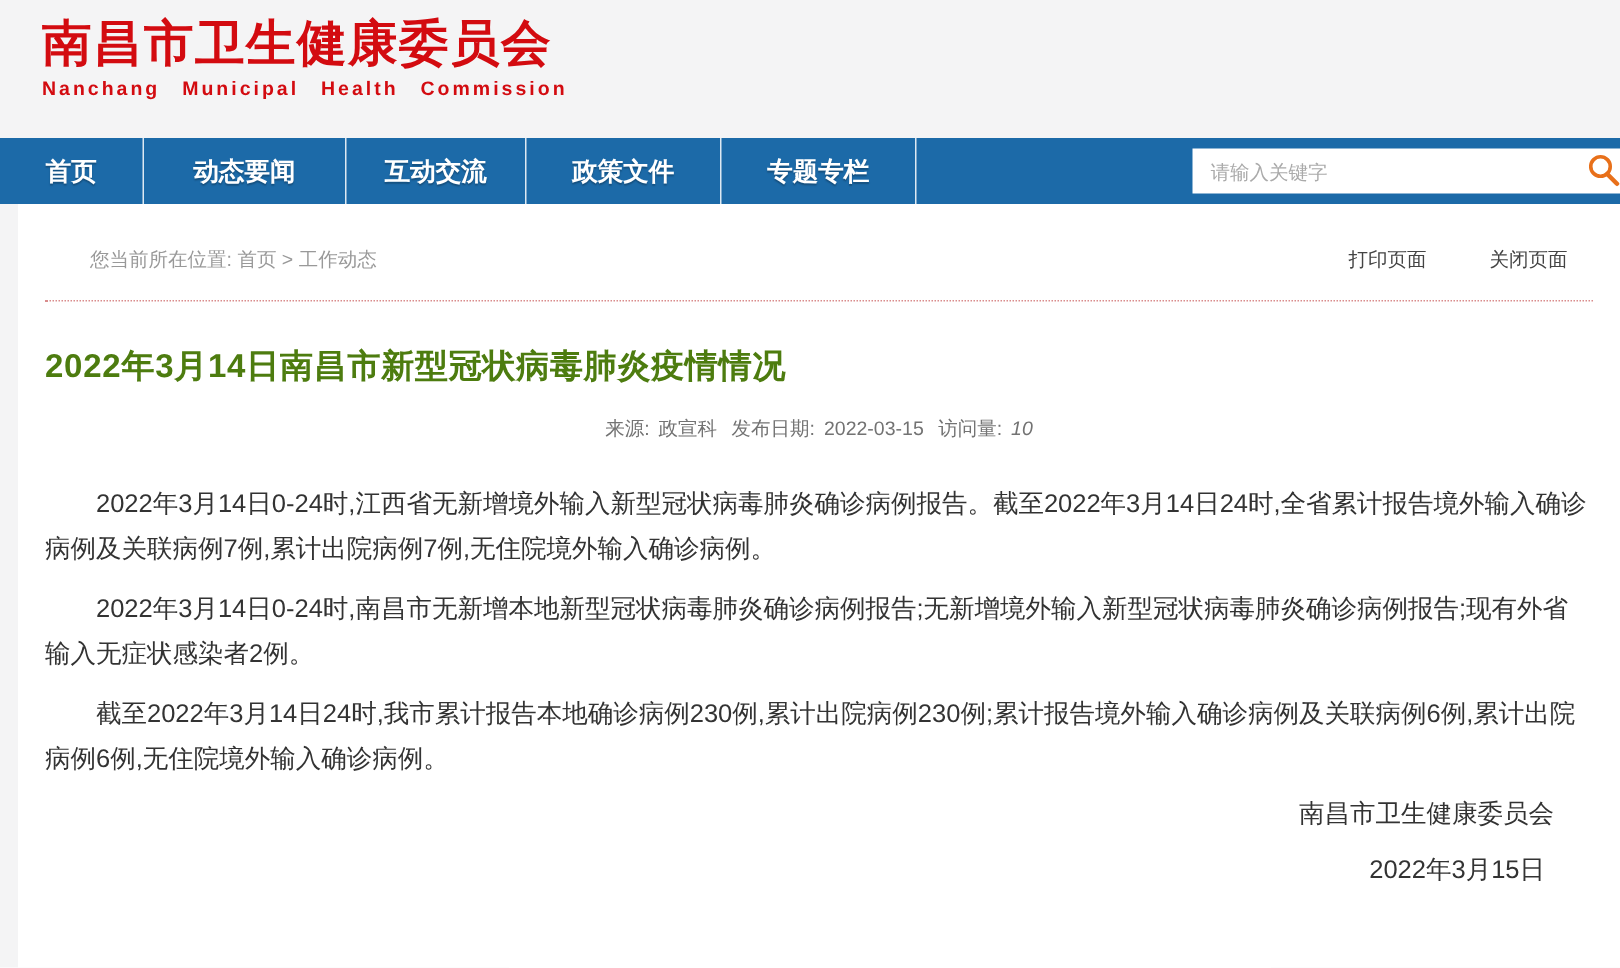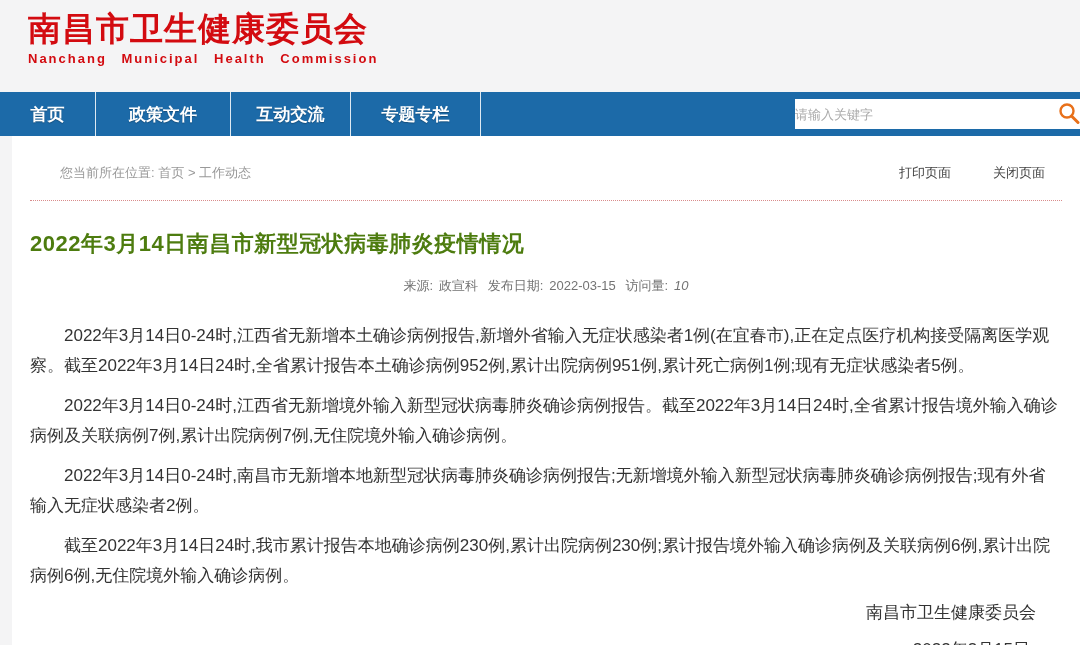--- a/index.html
+++ b/index.html
@@ -32,21 +32,21 @@
   .nav-item:nth-child(3){ width:120px; }
   .nav-item:nth-child(4){ width:130px; }
   .nav-item:nth-child(5){ width:130px; }
   .nav-item:nth-child(6){ width:135px;font-style:italic; }
   .search-box {
     position:absolute; right:0; top:7px; width:285px; height:30px;
     background:#fff; display:flex; align-items:center;
   }
   .search-input {
     flex:1; height:100%; border:none; outline:none; background:transparent;
-    font-size:13px; padding-left:0; color:#333;
+    font-size:13px; padding-left:12px; color:#333;
     font-family:"Liberation Sans","DejaVu Sans",sans-serif;
   }
   .search-input::placeholder { color:#aaa; }
   .search-icon { width:26px; height:26px; margin-right:-2px; cursor:pointer; flex:0 0 auto; }
   
   .page-body { background:#fff; margin-left:12px; height:549px; }
   .toolbar-row {
     display:flex; justify-content:space-between; align-items:center;
     padding:28px 35px 0 48px; font-size:13px;
   }
@@ -73,22 +73,23 @@
 </head>
 <body>
 
 <header class="site-header">
   <div class="logo-title">南昌市卫生健康委员会</div>
   <div class="logo-subtitle">Nanchang Municipal Health Commission</div>
 </header>
 
 <nav class="main-nav">
   <a class="nav-item">首页</a>
+  <a class="nav-item">动态要闻</a>
+  <a class="nav-item">互动交流</a>
   <a class="nav-item">政策文件</a>
-  <a class="nav-item">互动交流</a>
   <a class="nav-item">专题专栏</a>
   <div class="search-box">
     <input class="search-input" type="text" placeholder="请输入关键字" style="">
     <svg class="search-icon" viewBox="0 0 26 26">
       <circle cx="11" cy="10" r="6.5" fill="none" stroke="#e8701a" stroke-width="2.4"></circle>
       <line x1="15.5" y1="15" x2="22" y2="21.5" stroke="#e8701a" stroke-width="3" stroke-linecap="round"></line>
     </svg>
   </div>
 </nav>
 
@@ -112,21 +113,20 @@
   <div class="article">
     <h1 class="article-title">2022年3月14日南昌市新型冠状病毒肺炎疫情情况</h1>
 
     <div class="article-meta">
       <span>来源:</span><span>政宣科</span>
       <span>发布日期:</span><span>2022-03-15</span>
       <span>访问量:</span><span class="meta-visits-value">10</span>
     </div>
 
     <div class="article-body">
-      <p>2022年3月14日0-24时,江西省无新增本土确诊病例报告,新增外省输入无症状感染者1例(在宜春市),正在定点医疗机构接受隔离医学观察。截至2022年3月14日24时,全省累计报告本土确诊病例952例,累计出院病例951例,累计死亡病例1例;现有无症状感染者5例。</p>
       <p>2022年3月14日0-24时,江西省无新增境外输入新型冠状病毒肺炎确诊病例报告。截至2022年3月14日24时,全省累计报告境外输入确诊病例及关联病例7例,累计出院病例7例,无住院境外输入确诊病例。</p>
       <p>2022年3月14日0-24时,南昌市无新增本地新型冠状病毒肺炎确诊病例报告;无新增境外输入新型冠状病毒肺炎确诊病例报告;现有外省输入无症状感染者2例。</p>
       <p>截至2022年3月14日24时,我市累计报告本地确诊病例230例,累计出院病例230例;累计报告境外输入确诊病例及关联病例6例,累计出院病例6例,无住院境外输入确诊病例。</p>
     </div>
 
     <div class="signature">南昌市卫生健康委员会</div>
     <div class="sig-date">2022年3月15日</div>
   </div>
 
 </div>

